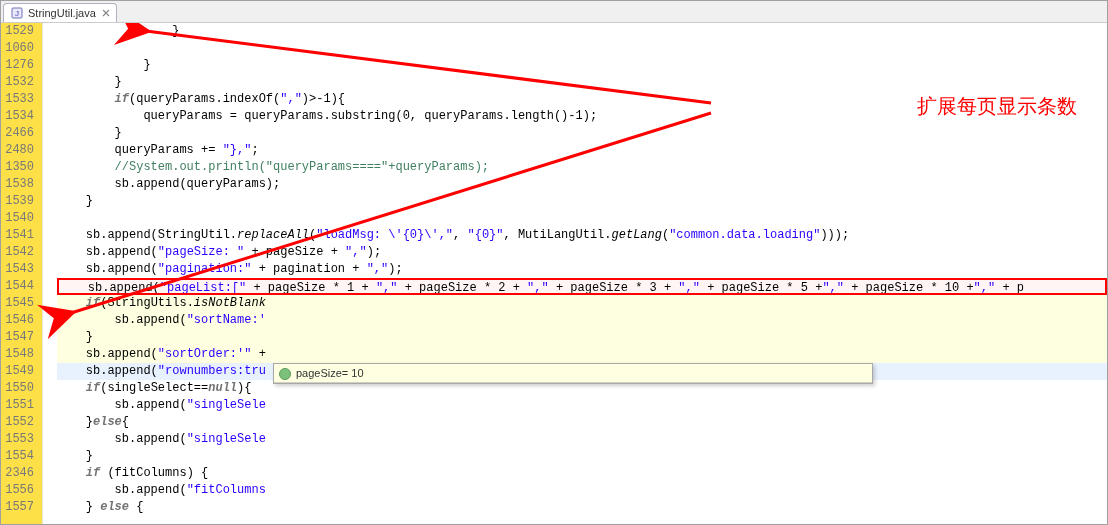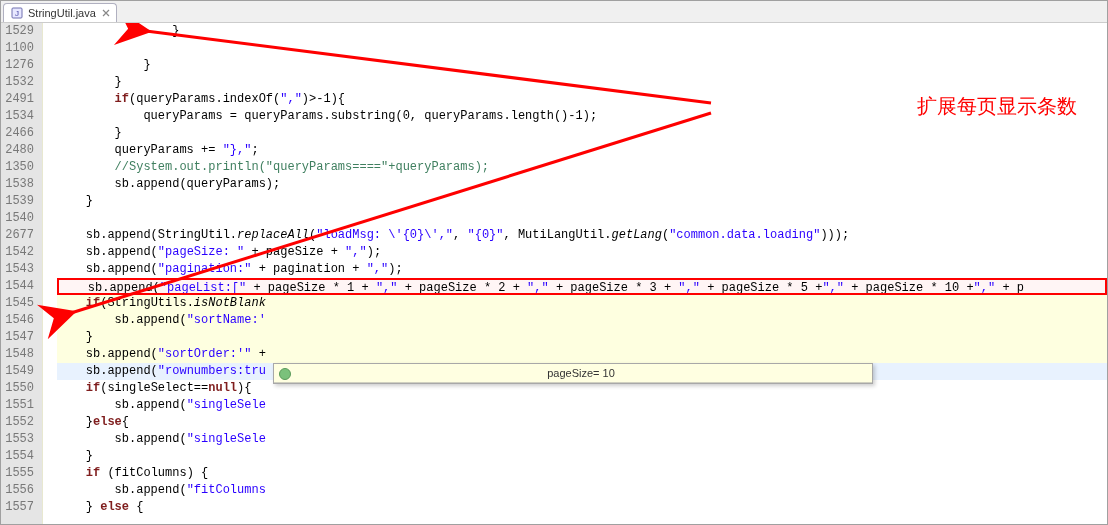--- a/index.html
+++ b/index.html
@@ -47,21 +47,21 @@
   .editor-wrap {
     position: relative;
     height: calc(100% - 22px);
     overflow: hidden;
   }
   .code-area {
     display: flex;
     height: 100%;
   }
   .gutter {
-    background: #e5e5e5;
+    background: #fde047;
     color: #787878;
     text-align: right;
     padding: 0 8px 0 4px;
     border-right: 1px solid #e8e8d0;
     font-size: 12px;
     user-select: none;
     width: 42px;
     flex-shrink: 0;
   }
   .gutter .ln { height: 17px; line-height: 17px; }
@@ -80,21 +80,21 @@
   }
   .code .line { height: 17px; position: relative; }
   .line.hl-yellow { background: #feffe0; }
   .line.hl-blue   { background: #e8f2fe; }
   .line.boxed {
     border: 2px solid #fe0000;
     background: rgba(255,0,0,0.04);
     overflow: hidden;
   }
   .str { color: #2a00ff; }
-  .kw  { color: #7f1d1d; font-weight: bold; }
+  .kw  { color: #737373; font-weight: bold; font-style: italic; }
   .cm  { color: #3f7f5f; }
   .itl { font-style: italic; }
 
   .annotation {
     position: absolute;
     right: 30px;
     top: 70px;
     color: #fe0000;
     font-size: 20px;
     font-family: "Microsoft YaHei", sans-serif;
@@ -106,21 +106,20 @@
     position: absolute;
     left: 272px;
     top: 340px;
     width: 600px;
     background: #ffffe1;
     border: 1px solid #a8a8a8;
     box-shadow: 2px 2px 4px rgba(0,0,0,0.2);
     font-family: "Segoe UI", Arial, sans-serif;
     font-size: 11px;
     z-index: 10;
-    text-align: center;
   }
   .tooltip .tip-head {
     padding: 3px 6px 3px 22px;
     border-bottom: 1px solid #d0d0c0;
     position: relative;
     color: #333;
   }
   .tooltip .tip-head::before{
     content:"";
     position:absolute;left:5px;top:4px;
@@ -161,46 +160,46 @@
           <path d="M1 1 L7 7 M7 1 L1 7" stroke="#888" stroke-width="1.2"></path>
         </svg>
     </span>
   </div>
 </div>
 
 <div class="editor-wrap">
   <div class="code-area">
     <div class="gutter" id="gutter">
         <div class="ln">1529</div>
-        <div class="ln">1100</div>
+        <div class="ln">1060</div>
         <div class="ln">1276</div>
         <div class="ln">1532</div>
-        <div class="ln">2491</div>
+        <div class="ln">1533</div>
         <div class="ln">1534</div>
         <div class="ln">2466</div>
         <div class="ln">2480</div>
         <div class="ln">1350</div>
         <div class="ln">1538</div>
         <div class="ln">1539</div>
         <div class="ln">1540</div>
-        <div class="ln">2677</div>
+        <div class="ln">1541</div>
         <div class="ln">1542</div>
         <div class="ln">1543</div>
         <div class="ln">1544</div>
         <div class="ln">1545</div>
         <div class="ln">1546</div>
         <div class="ln">1547</div>
         <div class="ln">1548</div>
         <div class="ln">1549</div>
         <div class="ln">1550</div>
         <div class="ln">1551</div>
         <div class="ln">1552</div>
         <div class="ln">1553</div>
         <div class="ln">1554</div>
-        <div class="ln">1555</div>
+        <div class="ln">2346</div>
         <div class="ln">1556</div>
         <div class="ln">1557</div>
       </div>
     <div class="fold-col"></div>
     <div class="code" id="code"><div class="line">                }</div><div class="line"></div><div class="line">            }</div><div class="line">        }</div><div class="line"><span>        </span><span class="kw">if</span><span>(queryParams.indexOf(</span><span class="str">","</span><span>)&gt;-1){</span></div><div class="line">            queryParams = queryParams.substring(0, queryParams.length()-1);</div><div class="line">        }</div><div class="line"><span>        queryParams += </span><span class="str">"},"</span><span>;</span></div><div class="line"><span>        </span><span class="cm">//System.out.println("queryParams===="+queryParams);</span></div><div class="line">        sb.append(queryParams);</div><div class="line">    }</div><div class="line"></div><div class="line"><span>    sb.append(StringUtil.</span><span class="itl">replaceAll</span><span>(</span><span class="str">"loadMsg: \'{0}\',"</span><span>, </span><span class="str">"{0}"</span><span>, MutiLangUtil.</span><span class="itl">getLang</span><span>(</span><span class="str">"common.data.loading"</span><span>)));</span></div><div class="line"><span>    sb.append(</span><span class="str">"pageSize: "</span><span> + pageSize + </span><span class="str">","</span><span>);</span></div><div class="line"><span>    sb.append(</span><span class="str">"pagination:"</span><span> + pagination + </span><span class="str">","</span><span>);</span></div><div class="line boxed"><span>    sb.append(</span><span class="str">"pageList:["</span><span> + pageSize * 1 + </span><span class="str">","</span><span> + pageSize * 2 + </span><span class="str">","</span><span> + pageSize * 3 + </span><span class="str">","</span><span> + pageSize * 5 +</span><span class="str">","</span><span> + pageSize * 10 +</span><span class="str">","</span><span> + p</span></div><div class="line hl-yellow"><span>    </span><span class="kw">if</span><span>(StringUtils.</span><span class="itl">isNotBlank</span></div><div class="line hl-yellow"><span>        sb.append(</span><span class="str">"sortName:'</span></div><div class="line hl-yellow">    }</div><div class="line hl-yellow"><span>    sb.append(</span><span class="str">"sortOrder:'"</span><span> +</span></div><div class="line hl-blue"><span>    sb.append(</span><span class="str">"rownumbers:tru</span></div><div class="line"><span>    </span><span class="kw">if</span><span>(singleSelect==</span><span class="kw">null</span><span>){</span></div><div class="line"><span>        sb.append(</span><span class="str">"singleSele</span></div><div class="line"><span>    }</span><span class="kw">else</span><span>{</span></div><div class="line"><span>        sb.append(</span><span class="str">"singleSele</span></div><div class="line">    }</div><div class="line"><span>    </span><span class="kw">if</span><span> (fitColumns) {</span></div><div class="line"><span>        sb.append(</span><span class="str">"fitColumns</span></div><div class="line"><span>    } </span><span class="kw">else</span><span> {</span></div></div>
   </div>
 
   <div class="tooltip">
     <div class="tip-head">
       <span>pageSize= 10</span>

